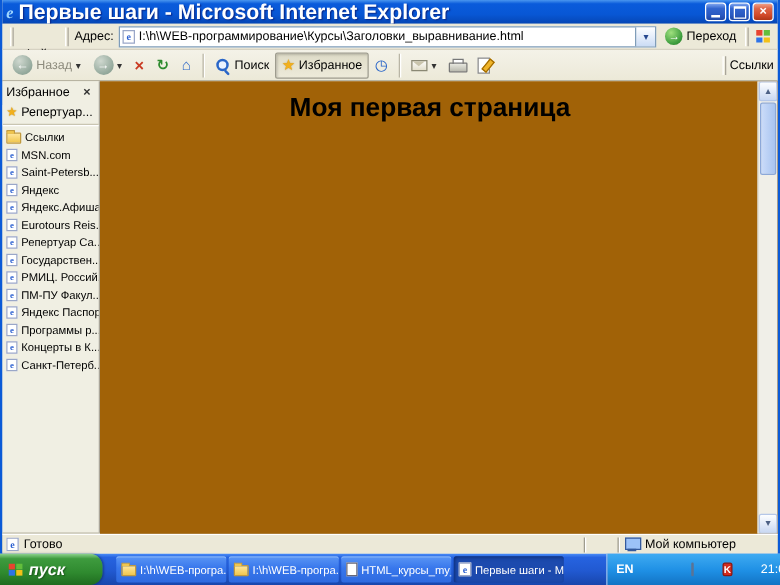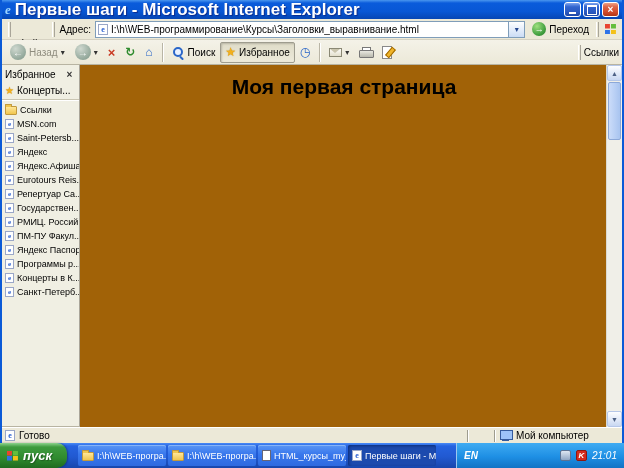--- a/index.html
+++ b/index.html
@@ -123,35 +123,35 @@
   .sb-pane-sm { width:18px; height:12px; }
   .zone { width:120px; display:flex; align-items:center; gap:4px; }
   .ico-computer { width:13px; height:11px; position:relative; }
   .ico-computer::before { content:""; position:absolute; top:0; left:1px; width:11px; height:8px;
                           background:#9CC2F8; border:1px solid #345A9C; }
   .ico-computer::after { content:""; position:absolute; bottom:0; left:3px; width:7px; height:2px; background:#345A9C; }
 
   
   .taskbar { height:25px; flex:0 0 25px; display:flex; align-items:stretch;
              background:linear-gradient(180deg,#4A8CF7 0%,#2663E0 12%,#2159D1 55%,#1846AC 100%); }
-  .start { display:flex; align-items:center; gap:5px; padding:0 15px 0 7px; margin-right:10px;
+  .start { display:flex; align-items:center; gap:5px; padding:0 30px 0 7px; margin-right:10px;
            color:#fff; font:italic bold 13px "Liberation Sans",sans-serif; text-shadow:1px 1px 1px #1F5C1F;
            border-radius:0 10px 10px 0;
            background:linear-gradient(180deg,#8ED38E 0%,#3E9B3E 16%,#2F8A2F 60%,#1F6B1F 100%);
            box-shadow:1px 0 2px rgba(0,0,0,.35); }
   .start .winflag { margin:0; }
   .task { flex:0 0 88px; margin:2px 1px; display:flex; align-items:center; gap:3px; padding:0 4px;
           color:#fff; font-size:9px; white-space:nowrap; overflow:hidden; border-radius:2px;
           background:linear-gradient(180deg,#5A96F5,#3877EC 45%,#2E6AE0); box-shadow:inset 0 1px 0 #86B3F8; }
   .task.active { background:#1C4AAE; box-shadow:inset 1px 1px 3px #0D2E7A; }
   .task .ico-iedoc { width:10px; height:11px; flex:0 0 10px; }
   .ico-doc { width:9px; height:11px; flex:0 0 9px; background:#fff; border:1px solid #667; }
-  .tray { margin-left:auto; width:168px; display:flex; align-items:center; gap:5px; padding:0 7px;
+  .tray { margin-left:auto; width:139px; display:flex; align-items:center; gap:23px; padding:0 7px;
           color:#fff; border-left:1px solid #9CC8F0;
-          background:linear-gradient(180deg,#3FABF2 0%,#1E8FE4 55%,#1273C4 100%);font-style:italic; }
+          background:linear-gradient(180deg,#3FABF2 0%,#1E8FE4 55%,#1273C4 100%); }
   .tray-lang { font-weight:bold; }
   .tray-sp { flex:1; }
   .tray-ico { width:11px; height:11px; border-radius:2px; background:linear-gradient(#DDE6F2,#8FA6C4); border:1px solid #5C7394; }
   .tray-ico.red { background:#D42B1E; border-color:#8E1710; color:#fff; font-size:8px; font-weight:bold;
                   display:flex; align-items:center; justify-content:center; }
   .tray-time { font-size:10px; }
 </style>
 </head>
 <body>
 
@@ -234,21 +234,21 @@
 
     <div class="main">
 
       <div class="fav-panel">
         <div class="fav-header">
           <span class="fav-title">Избранное</span>
           <span class="fav-close">×</span>
         </div>
         <div class="fav-add">
           <span class="glyph-star">★</span>
-          <span>Концерты...</span>
+          <span>Репертуар...</span>
         </div>
         <div class="fav-list">
           <div class="fi">
             <span class="ico-folder"></span>
             <span>Ссылки</span>
           </div>
           <div class="fi">
             <span class="ico-iedoc">e</span>
             <span>MSN.com</span>
           </div>

